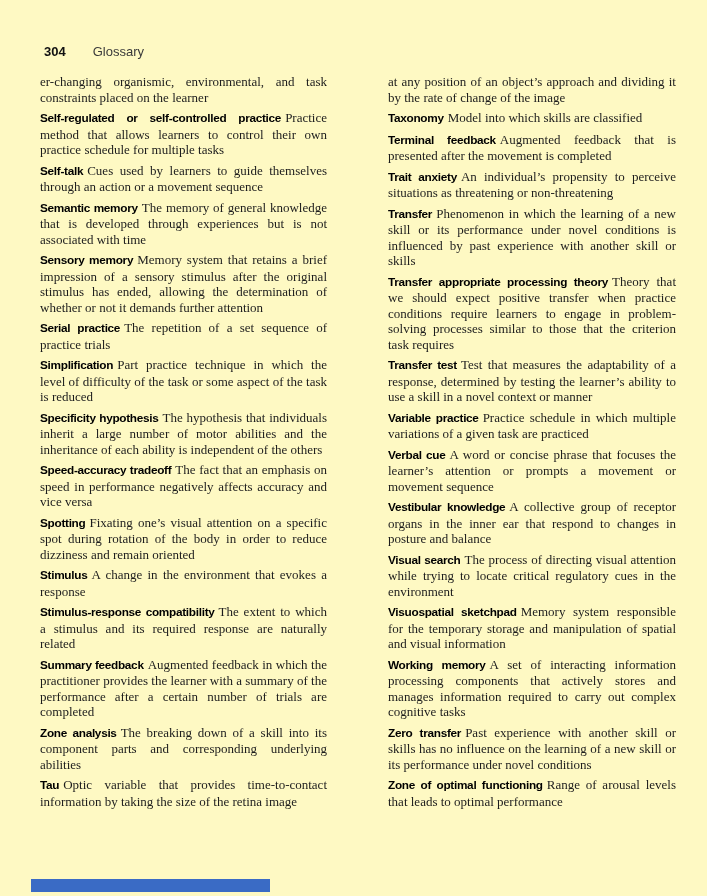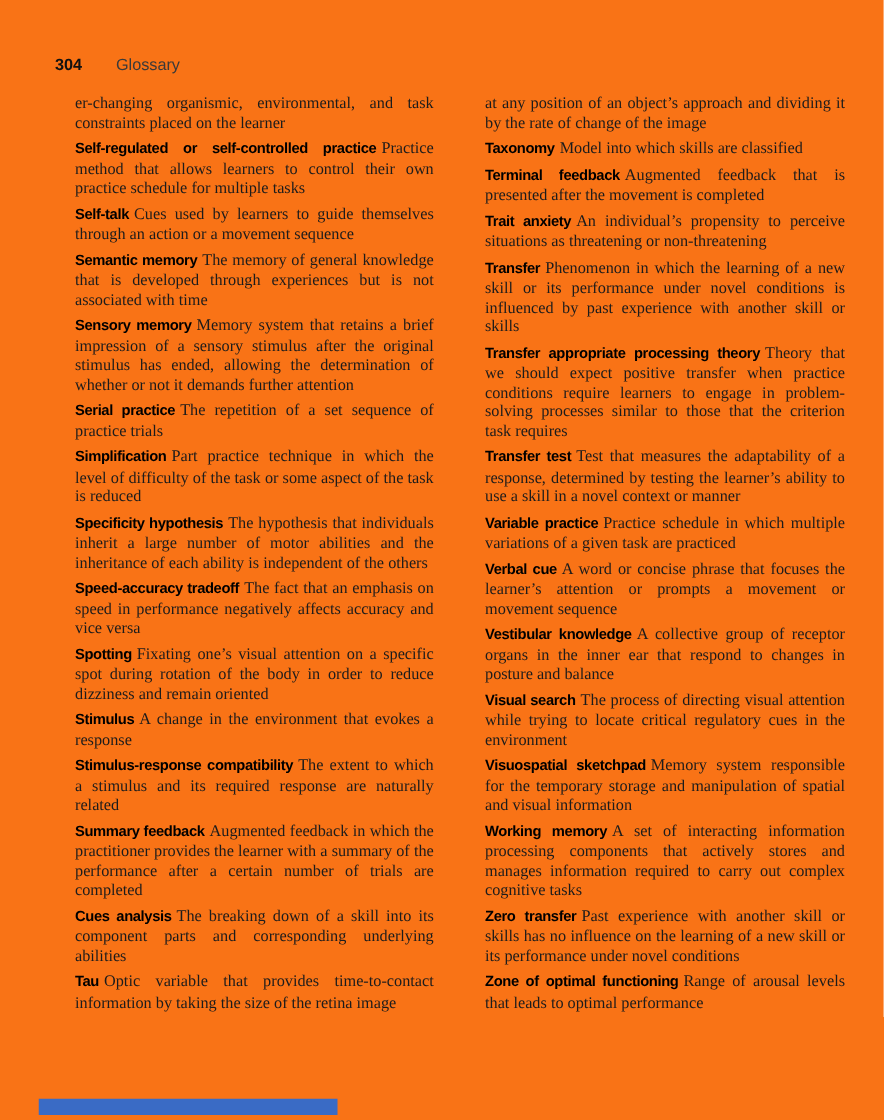--- a/index.html
+++ b/index.html
@@ -1,20 +1,20 @@
 <!DOCTYPE html>
 <html><head>
 <meta charset="utf-8">
 <style>
   html, body { margin: 0; padding: 0; background: #ffffff; }
   .page {
     position: relative;
     width: 707px;
     height: 896px;
-    background: #f97316;
+    background: #fef9c3;
     overflow: hidden;
     font-family: "Liberation Serif", serif;
     color: #1c1c1c;
   }
   .page-header {
     position: absolute;
     top: 44px;
     left: 44px;
     font-family: "Liberation Sans", sans-serif;
     font-size: 13px;
@@ -24,21 +24,21 @@
   .page-num { font-weight: bold; color: #111; }
   .section-title { margin-left: 27px; font-weight: normal; color: #3a3a3a; }
   .col {
     position: absolute;
     top: 74px;
     font-size: 13px;
     line-height: 15.5px;
     text-align: justify;
     hyphens: auto;
   }
-  .col-left  { left: 60px;  width: 287px; }
+  .col-left  { left: 40px;  width: 287px; }
   .col-right { left: 388px; width: 288px; }
   .entry { margin: 0 0 5px 0; }
   .term {
     font-family: "Liberation Sans", sans-serif;
     font-weight: bold;
     font-size: 11.8px;
     letter-spacing: -0.3px;
     color: #000;
     margin-right: 4px;
     margin-top: 42px;
@@ -68,21 +68,21 @@
       <p class="entry"><b class="term">Semantic memory</b><span class="def">The memory of general knowledge that is developed through experiences but is not associated with time</span></p>
       <p class="entry"><b class="term">Sensory memory</b><span class="def">Memory system that retains a brief impression of a sensory stimulus after the original stimulus has ended, allowing the determination of whether or not it demands further attention</span></p>
       <p class="entry"><b class="term">Serial practice</b><span class="def">The repetition of a set sequence of practice trials</span></p>
       <p class="entry"><b class="term">Simplification</b><span class="def">Part practice technique in which the level of difficulty of the task or some aspect of the task is reduced</span></p>
       <p class="entry"><b class="term">Specificity hypothesis</b><span class="def">The hypothesis that individuals inherit a large number of motor abilities and the inheritance of each ability is independent of the others</span></p>
       <p class="entry"><b class="term">Speed-accuracy tradeoff</b><span class="def">The fact that an emphasis on speed in performance negatively affects accuracy and vice versa</span></p>
       <p class="entry"><b class="term">Spotting</b><span class="def">Fixating one’s visual attention on a specific spot during rotation of the body in order to reduce dizziness and remain oriented</span></p>
       <p class="entry"><b class="term">Stimulus</b><span class="def">A change in the environment that evokes a response</span></p>
       <p class="entry"><b class="term">Stimulus-response compatibility</b><span class="def">The extent to which a stimulus and its required response are naturally related</span></p>
       <p class="entry"><b class="term">Summary feedback</b><span class="def">Augmented feedback in which the practitioner provides the learner with a summary of the performance after a certain number of trials are completed</span></p>
-      <p class="entry"><b class="term">Cues analysis</b><span class="def">The breaking down of a skill into its component parts and corresponding underlying abilities</span></p>
+      <p class="entry"><b class="term">Zone analysis</b><span class="def">The breaking down of a skill into its component parts and corresponding underlying abilities</span></p>
       <p class="entry"><b class="term">Tau</b><span class="def">Optic variable that provides time-to-contact information by taking the size of the retina image</span></p>
     </div>
   <div class="col col-right" id="col-right">
       <p class="entry"><span class="def">at any position of an object’s approach and dividing it by the rate of change of the image</span></p>
       <p class="entry"><b class="term">Taxonomy</b><span class="def">Model into which skills are classified</span></p>
       <p class="entry"><b class="term">Terminal feedback</b><span class="def">Augmented feedback that is presented after the movement is completed</span></p>
       <p class="entry"><b class="term">Trait anxiety</b><span class="def">An individual’s propensity to perceive situations as threatening or non-threatening</span></p>
       <p class="entry"><b class="term">Transfer</b><span class="def">Phenomenon in which the learning of a new skill or its performance under novel conditions is influenced by past experience with another skill or skills</span></p>
       <p class="entry"><b class="term">Transfer appropriate processing theory</b><span class="def">Theory that we should expect positive transfer when practice conditions require learners to engage in problem-solving processes similar to those that the criterion task requires</span></p>
       <p class="entry"><b class="term">Transfer test</b><span class="def">Test that measures the adaptability of a response, determined by testing the learner’s ability to use a skill in a novel context or manner</span></p>

